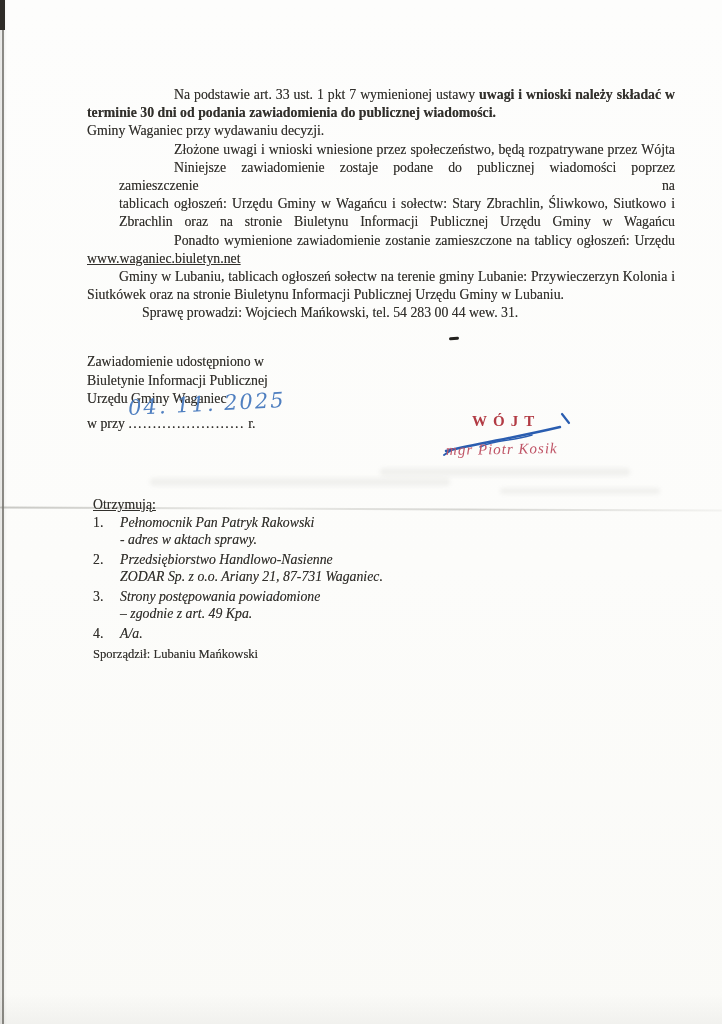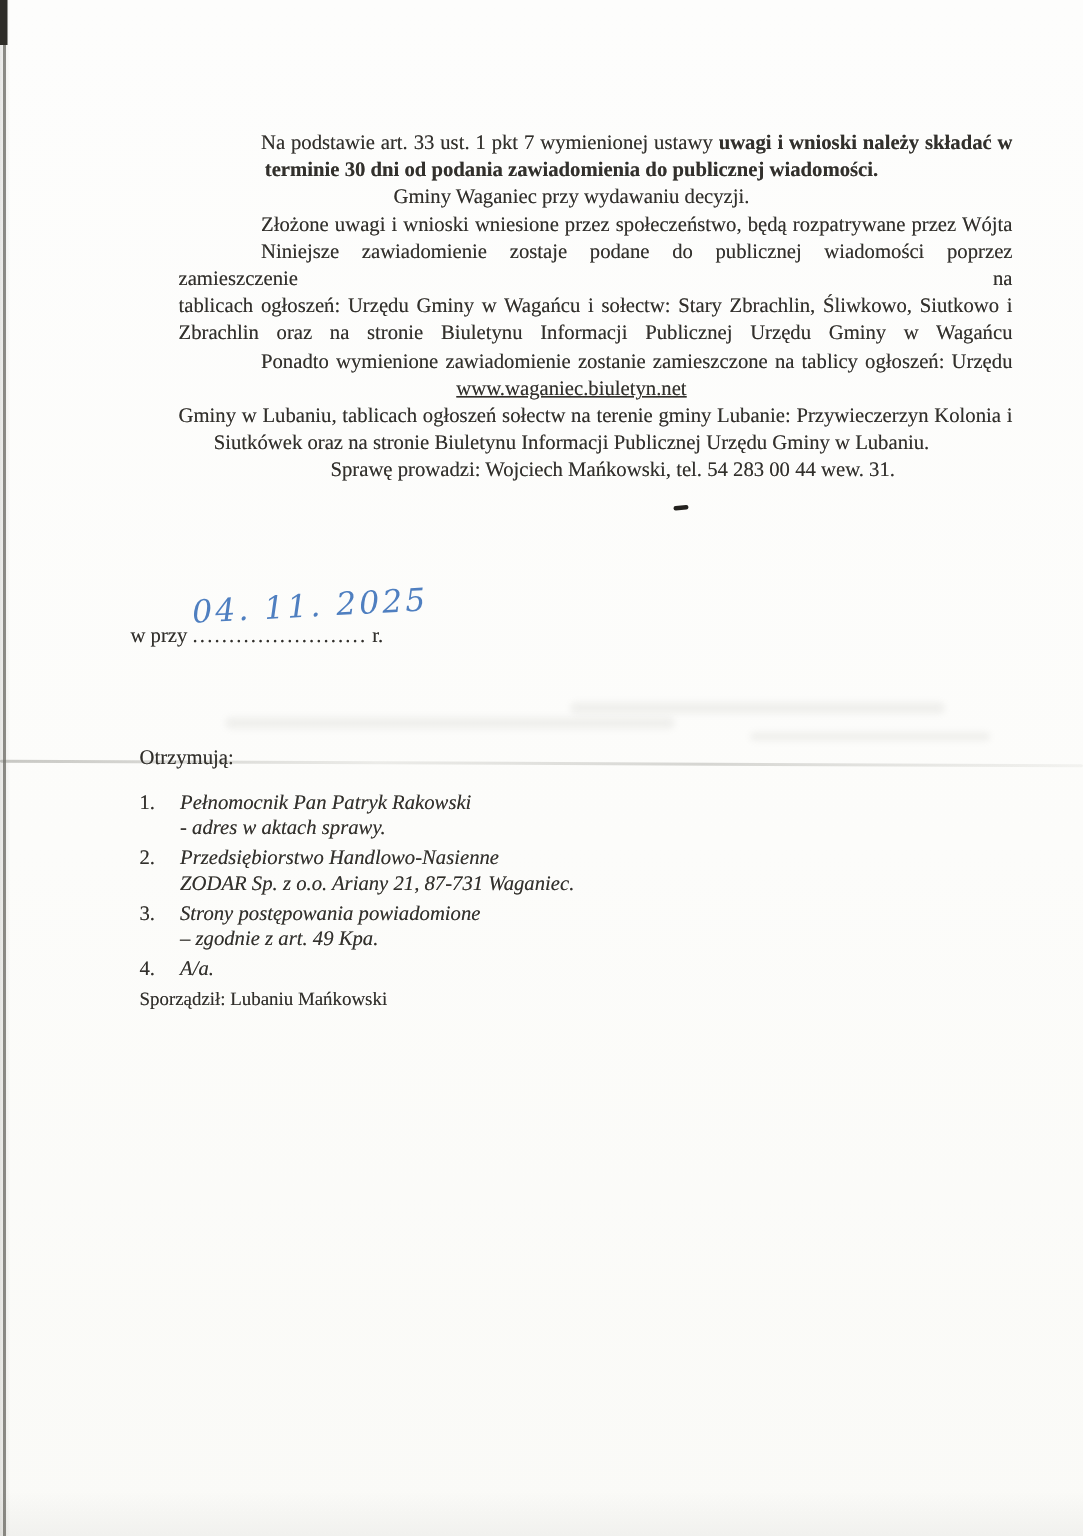--- a/index.html
+++ b/index.html
@@ -27,21 +27,21 @@
   .g1{left:150px;top:478px;width:300px;height:8px;}
   .g2{left:380px;top:468px;width:250px;height:8px;}
   .g3{left:500px;top:488px;width:160px;height:6px;}
   .bottom-shade{position:absolute;left:0;bottom:0;width:100%;height:30px;
     background:linear-gradient(to top,rgba(100,100,95,0.06),rgba(100,100,95,0));}
   .dash-mark{position:absolute;left:449px;top:337px;width:10px;height:3px;background:#23211e;
     border-radius:2px;transform:rotate(-6deg);}
 
   
   .body-block{position:absolute;left:87px;top:86px;width:588px;font-size:13.8px;line-height:18.2px;}
-  .bl{min-height:18.2px;text-align:center;}
+  .bl{min-height:18.2px;}
   .j{text-align:justify;text-align-last:justify;overflow:hidden;margin-left:32px;}
   .indent{text-indent:55px;}
   .bold{font-weight:bold;}
   .url{text-decoration:underline;}
   .case-line{padding-left:55px;}
 
   
   .bip-note{position:absolute;left:87px;top:353px;font-size:13.8px;line-height:18.6px;}
   .date-line{position:absolute;left:87px;top:416px;font-size:13.8px;}
   .dots{letter-spacing:1.4px;}
@@ -54,21 +54,21 @@
   
   .stamp{position:absolute;left:440px;top:408px;width:145px;height:58px;}
   .stamp-title{position:absolute;left:32px;top:5px;font-weight:bold;font-size:15px;
     letter-spacing:6px;color:var(--stamp-title-red);}
   .stamp-name{position:absolute;left:6px;top:33px;font-style:italic;font-size:15px;
     letter-spacing:1px;color:var(--stamp-name-red);transform:rotate(-1deg);white-space:nowrap;}
   .flourish{position:absolute;left:0;top:0;width:145px;height:58px;}
 
   
   .recipients{position:absolute;left:93px;top:496px;width:400px;font-size:13.8px;line-height:17.5px;}
-  .rec-heading{margin-bottom:12px;}
+  .rec-heading{text-decoration:underline;margin-bottom:0;}
   .rec-row{display:flex;margin-bottom:2px;}
   .rec-num{width:27px;flex:none;}
   .rec-lines{flex:1;font-style:italic;}
   .prepared-by{font-size:12.6px;margin-top:4px;}
 </style>
 </head>
 <body>
 
 <div class="page">
 
@@ -94,24 +94,39 @@
     <div class="bl j">Zbrachlin oraz na stronie Biuletynu Informacji Publicznej Urzędu Gminy w Wagańcu</div>
     <div class="bl j indent">Ponadto wymienione zawiadomienie zostanie zamieszczone  na tablicy ogłoszeń: Urzędu</div>
 
     <div class="bl"><span class="url">www.waganiec.biuletyn.net</span></div>
     <div class="bl j">Gminy w Lubaniu, tablicach ogłoszeń sołectw na terenie gminy Lubanie: Przywieczerzyn Kolonia i</div>
     <div class="bl">Siutkówek oraz na stronie Biuletynu Informacji Publicznej Urzędu Gminy w Lubaniu.</div>
 
     <div class="bl case-line">Sprawę prowadzi: Wojciech Mańkowski, tel. 54 283 00 44  wew. 31.</div>
   </div>
 
+  <div class="bip-note txt">
+    <div>Zawiadomienie udostępniono w</div>
+    <div>Biuletynie Informacji Publicznej</div>
+    <div>Urzędu Gminy Waganiec</div>
+  </div>
 
   <div class="date-line txt"><span>w przy</span> <span class="dots">........................</span> <span>r.</span></div>
   <div class="handwritten-date">04. 11. 2025</div>
 
+  <div class="stamp">
+    <div class="stamp-title">WÓJT</div>
+    <svg class="flourish" viewBox="0 0 145 58">
+      <path d="M6 43 C 40 35, 78 29, 120 19" fill="none" stroke="var(--signature-blue)" stroke-width="2.4" stroke-linecap="round"></path>
+      <path d="M40 39 C 58 31, 68 34, 92 27" fill="none" stroke="var(--signature-blue)" stroke-width="1.5" stroke-linecap="round"></path>
+      <path d="M122 6 L 129 15" fill="none" stroke="var(--signature-blue)" stroke-width="2.2" stroke-linecap="round"></path>
+      <path d="M4 47 L 13 41" fill="none" stroke="var(--signature-blue)" stroke-width="2" stroke-linecap="round"></path>
+    </svg>
+    <div class="stamp-name">mgr Piotr Kosik</div>
+  </div>
 
   <div class="recipients txt">
     <div class="rec-heading">Otrzymują:</div>
 
     <div class="rec-row">
       <span class="rec-num">1.</span>
       <div class="rec-lines">
         <div>Pełnomocnik Pan Patryk Rakowski</div>
         <div>- adres w aktach sprawy.</div>
       </div>

